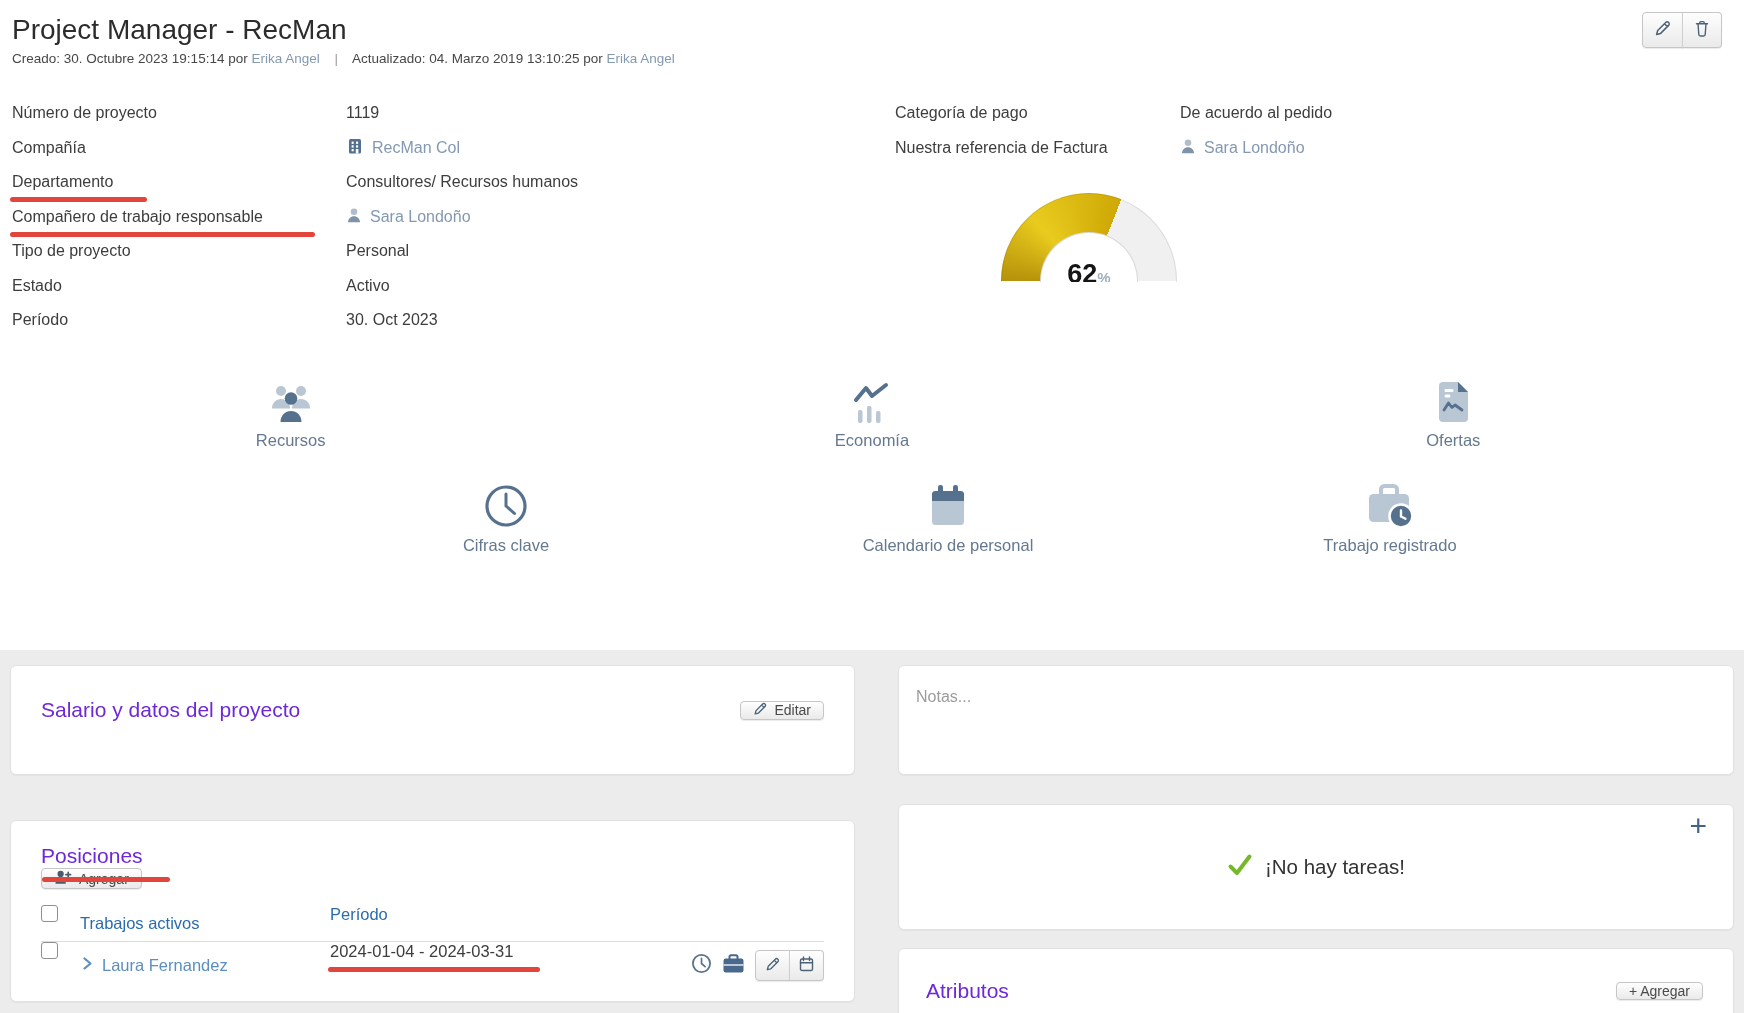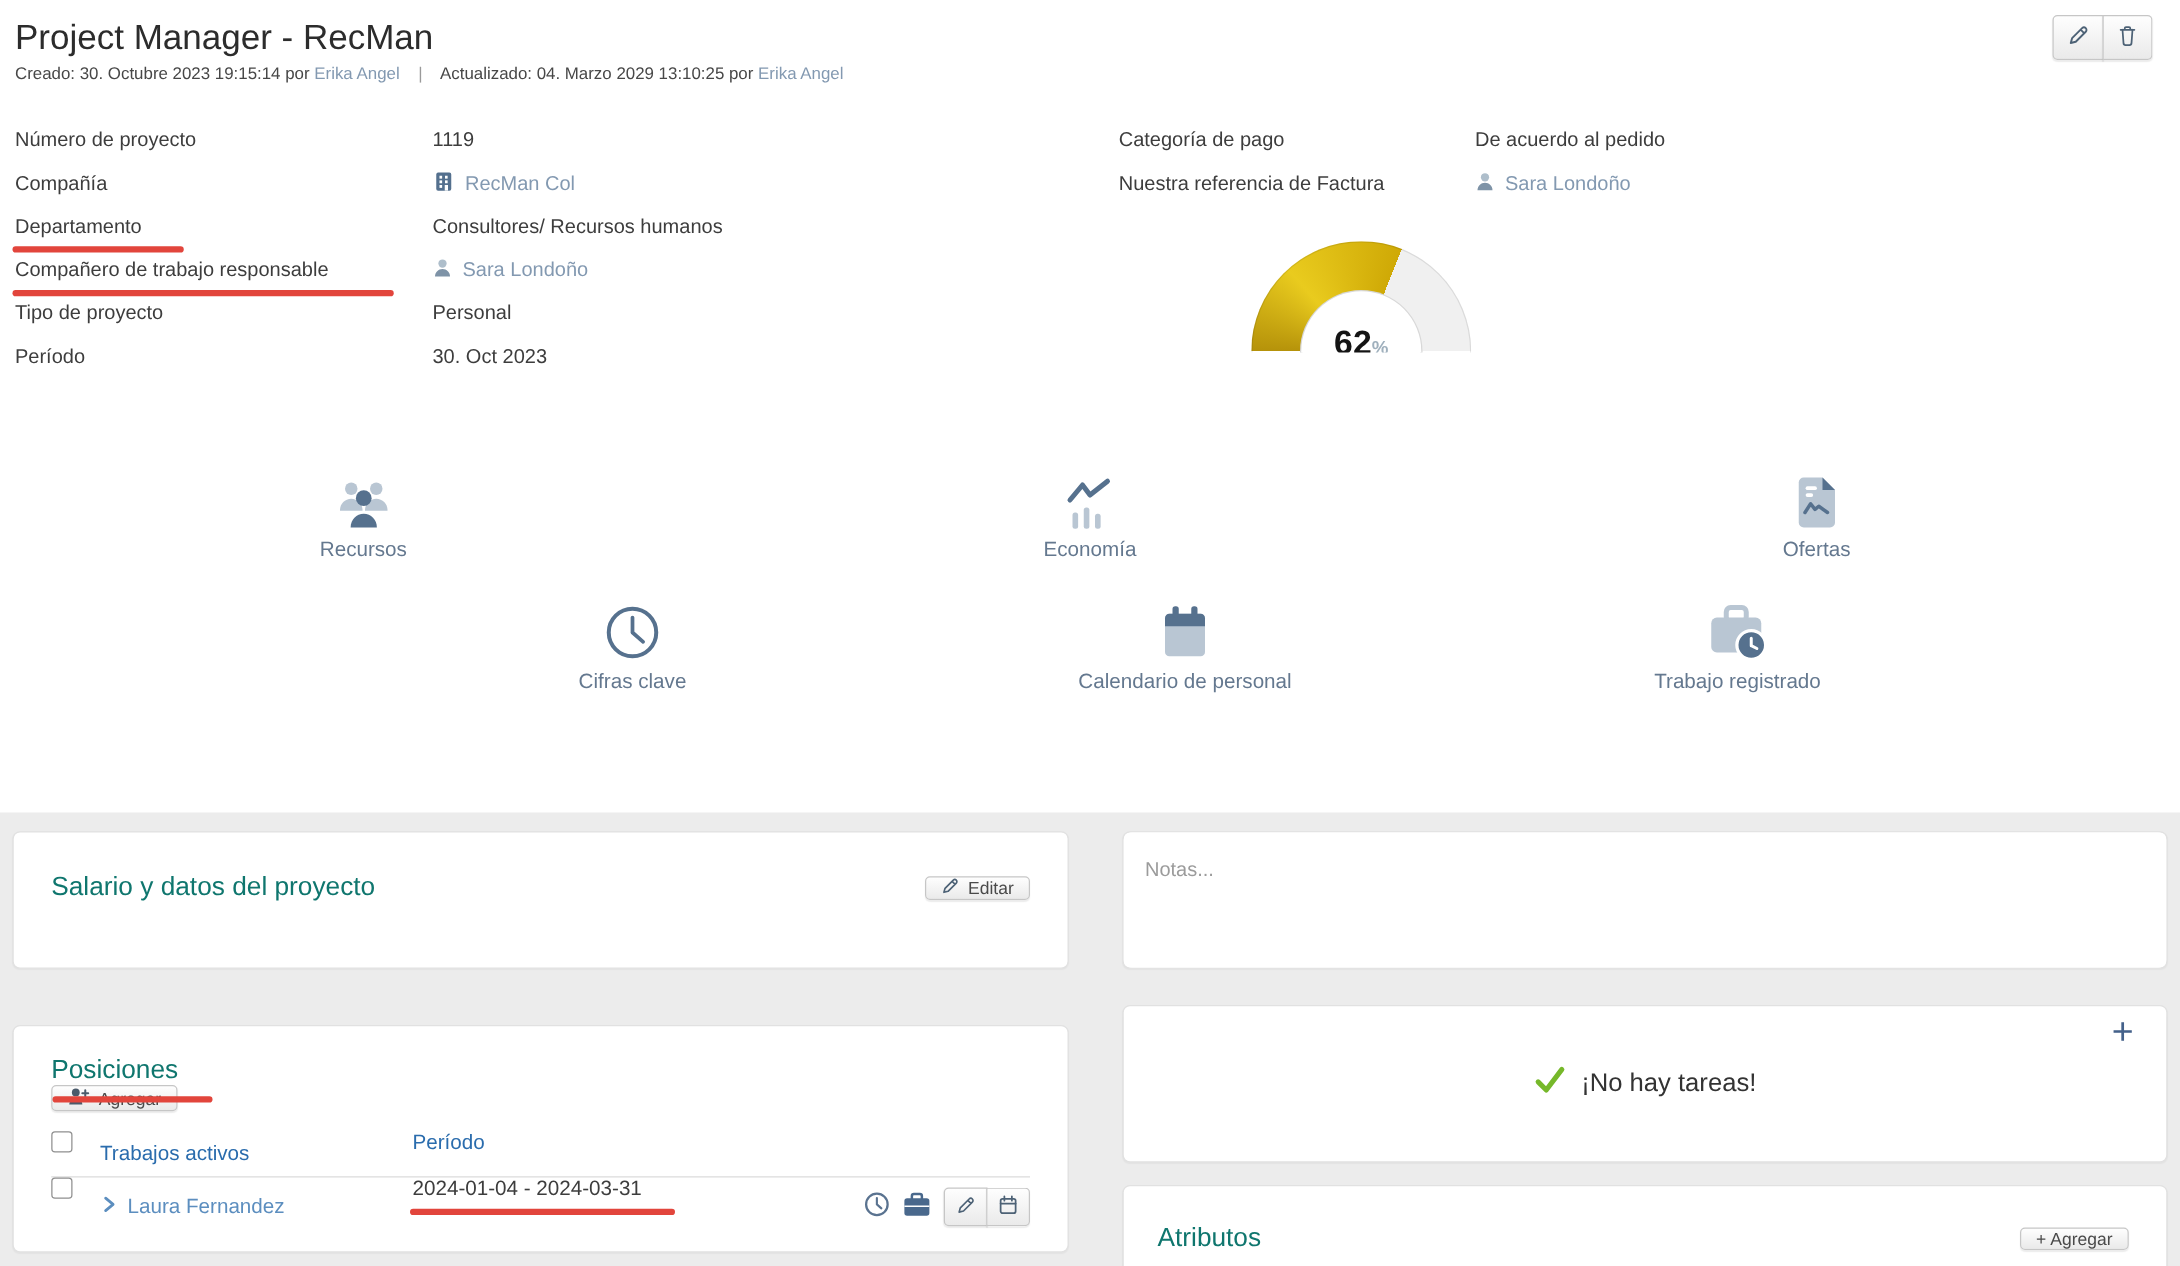--- a/index.html
+++ b/index.html
@@ -72,21 +72,21 @@
 
   
   .bottom { position:absolute; top:650px; left:0; width:1744px; height:363px; background:#ececec; }
   .card { position:absolute; background:#fff; border:1px solid #e1e1e1; border-radius:6px;
           box-shadow:0 1px 1px rgba(0,0,0,.04); }
   #card-salary     { left:10px;  top:15px;  width:845px; height:110px; }
   #card-positions  { left:10px;  top:170px; width:845px; height:182px; }
   #card-notes      { left:898px; top:15px;  width:836px; height:110px; }
   #card-tasks      { left:898px; top:154px; width:836px; height:126px; }
   #card-attributes { left:898px; top:298px; width:836px; height:112px; }
-  .card-title { font-size:21px; color:#0f766e; }
+  .card-title { font-size:21px; color:#6d28d9; }
 
   .salary-head { display:flex; justify-content:space-between; align-items:center; padding:32px 30px 0 30px; }
 
   .pos-head { position:absolute; left:30px; right:28px; top:23px; display:flex;
               justify-content:space-between; align-items:flex-start;flex-direction:column; }
   .pos-title-wrap { position:relative; }
   .u-pos { width:128px; left:1px; top:33px; }
   .pos-table { position:absolute; left:30px; right:30px; top:84px; }
   .tr { display:flex; }
   .tr.head { height:37px; border-bottom:1px solid #dcdcdc; font-size:16.5px; }
@@ -113,21 +113,21 @@
 </style>
 </head>
 <body>
 
 <div class="header-bar">
   <h1 class="page-title">Project Manager - RecMan</h1>
   <div class="meta">
     <span>Creado: 30. Octubre 2023 19:15:14 por</span>
     <a class="link-muted">Erika Angel</a>
     <span class="sep">|</span>
-    <span>Actualizado: 04. Marzo 2029 13:10:25 por</span>
+    <span>Actualizado: 04. Marzo 2019 13:10:25 por</span>
     <a class="link-muted">Erika Angel</a>
   </div>
   <div class="top-actions btn-group">
     <button class="btn">
       <span>
         <svg width="17" height="17" viewBox="0 0 17 17">
             <path d="M2.6 14.4l1.1-3.9 8-8a2 2 0 012.9 2.9l-8 8-4 1zM10.5 3.7l2.8 2.8" fill="none" stroke="#4d6276" stroke-width="1.5" stroke-linejoin="round"></path>
           </svg>
       </span>
     </button>
@@ -187,20 +187,26 @@
               <path d="M2 15.2c0-3.3 2.7-6 6-6s6 2.7 6 6z" fill="#7e93a7"></path>
             </svg>
         </span>
         <a class="link-muted">Sara Londoño</a>
       </div>
     </div>
     <div class="drow">
       <div class="dlabel">Tipo de proyecto</div>
       <div class="dvalue">
           <span>Personal</span>
+        </div>
+    </div>
+    <div class="drow">
+      <div class="dlabel">Estado</div>
+      <div class="dvalue">
+          <span>Activo</span>
         </div>
     </div>
     <div class="drow">
       <div class="dlabel">Período</div>
       <div class="dvalue">
           <span>30. Oct 2023</span>
         </div>
     </div>
   </div>
 

